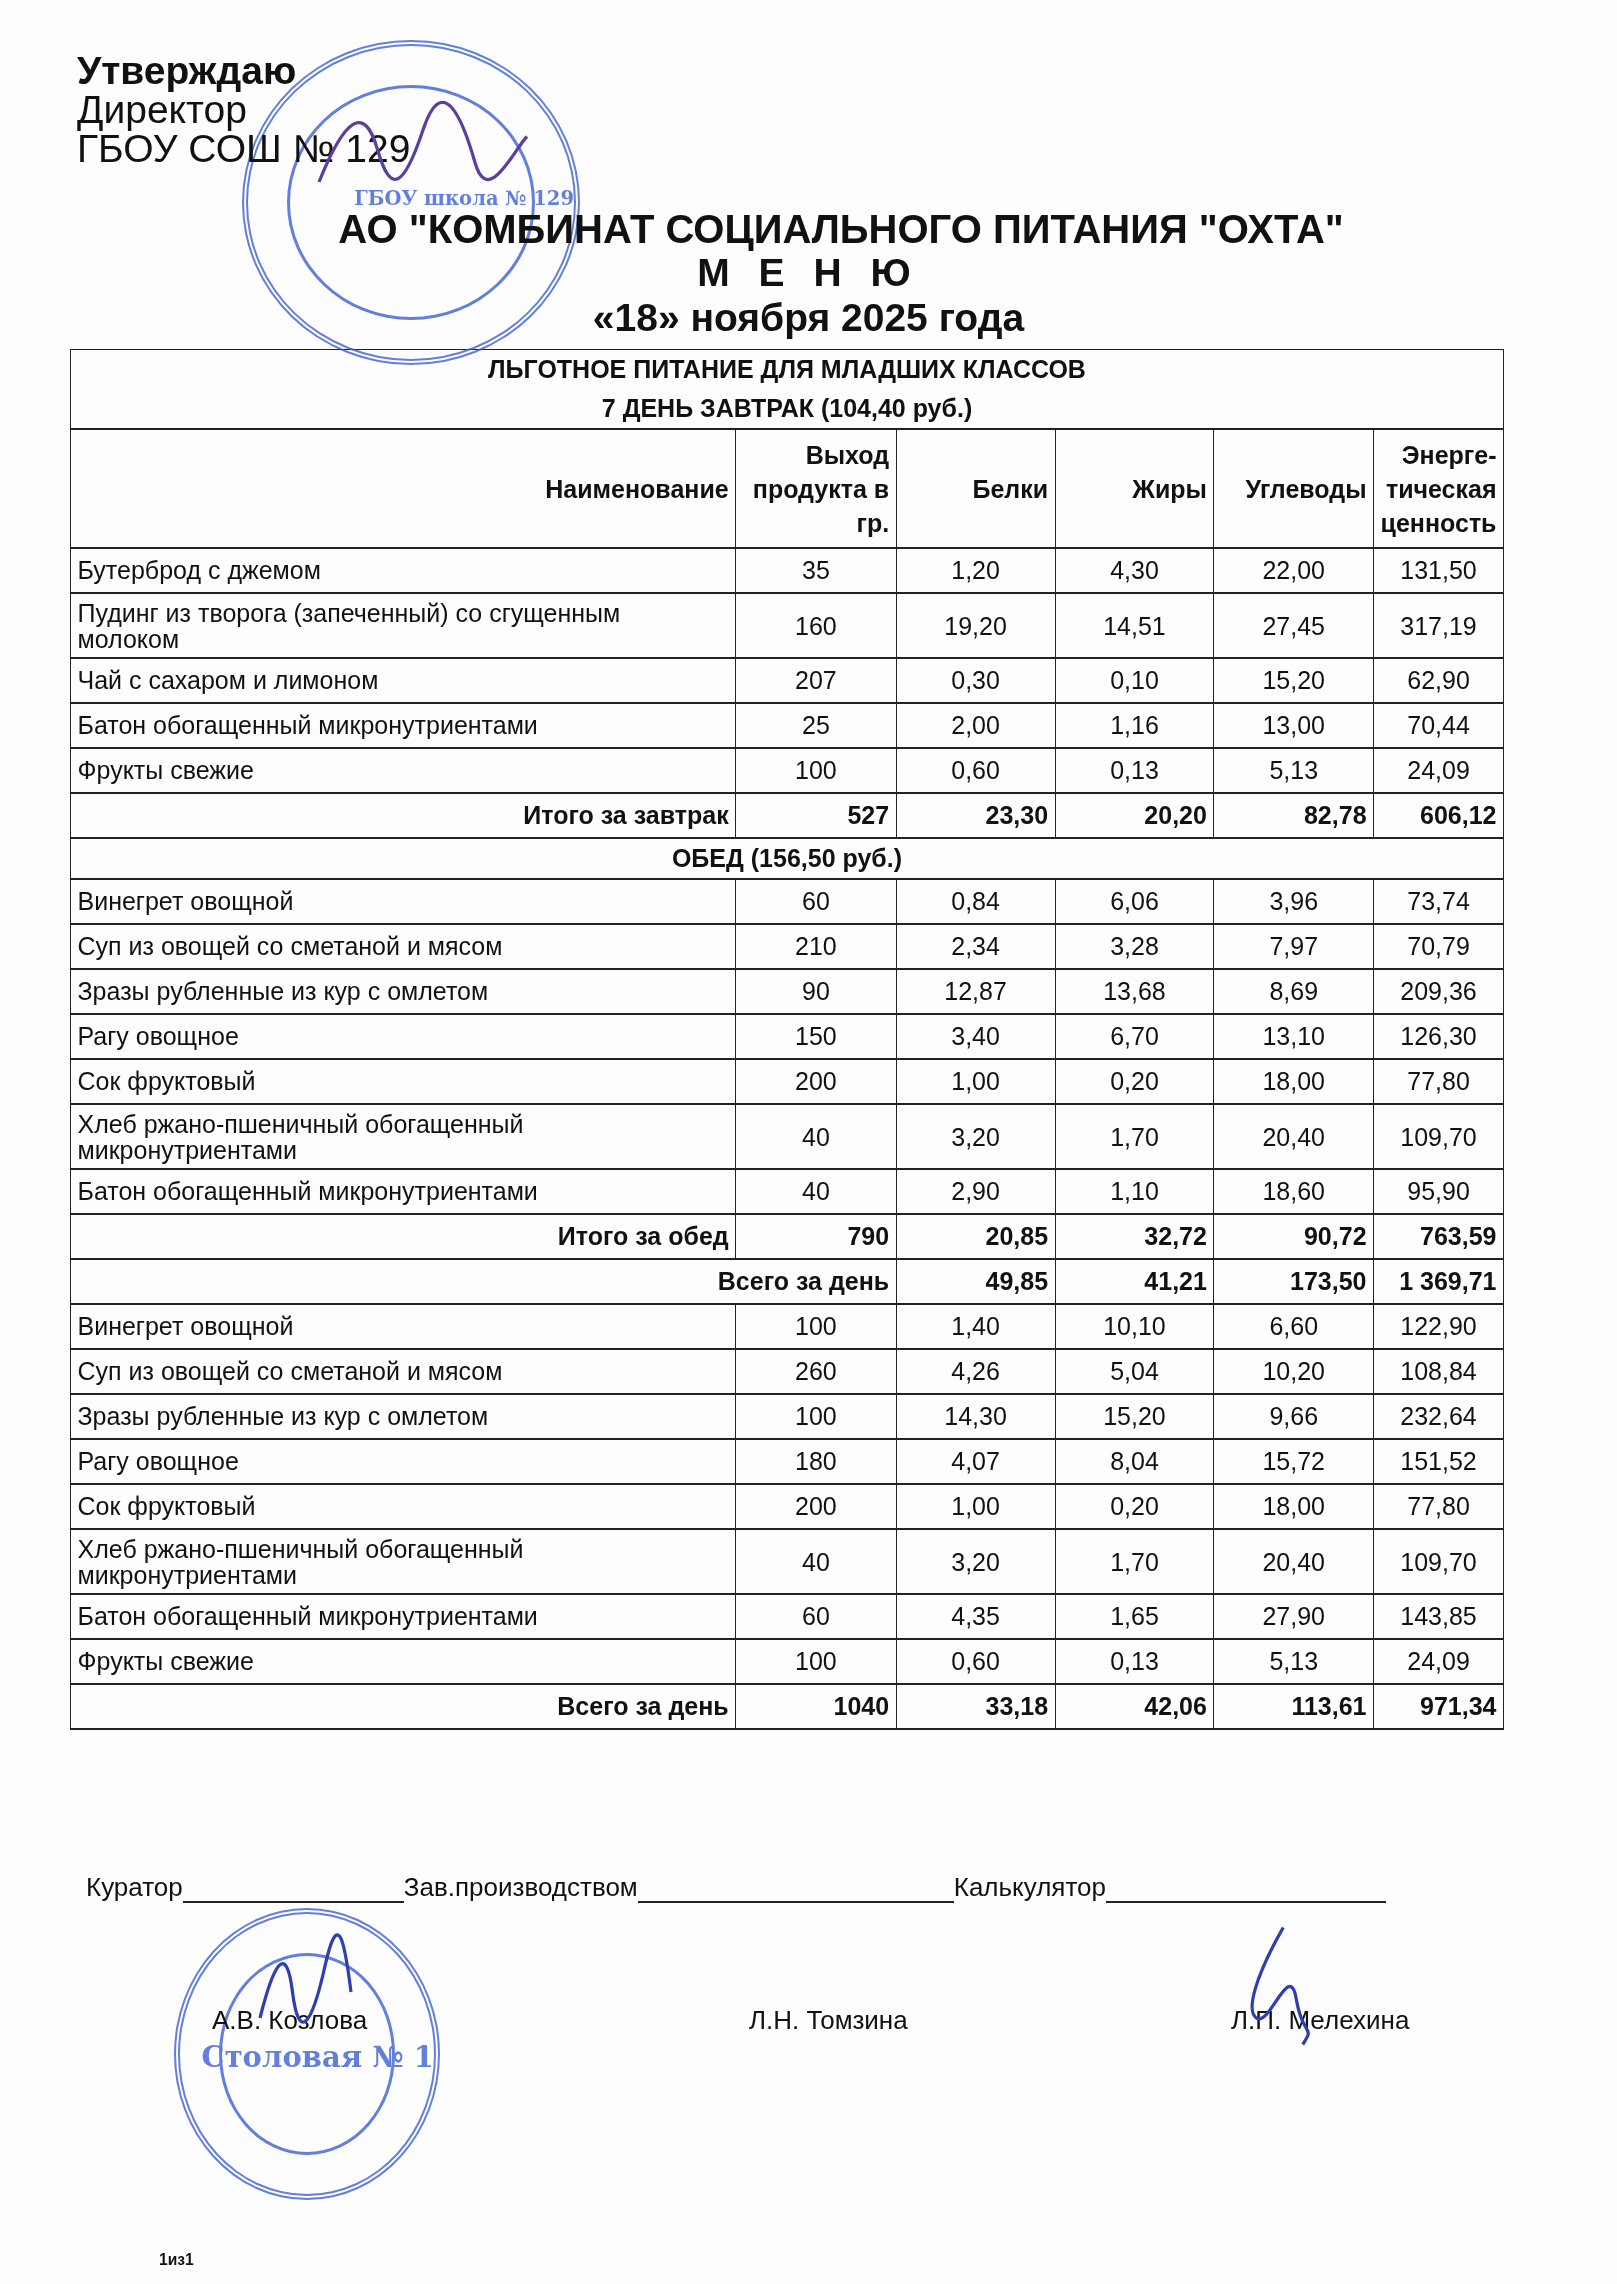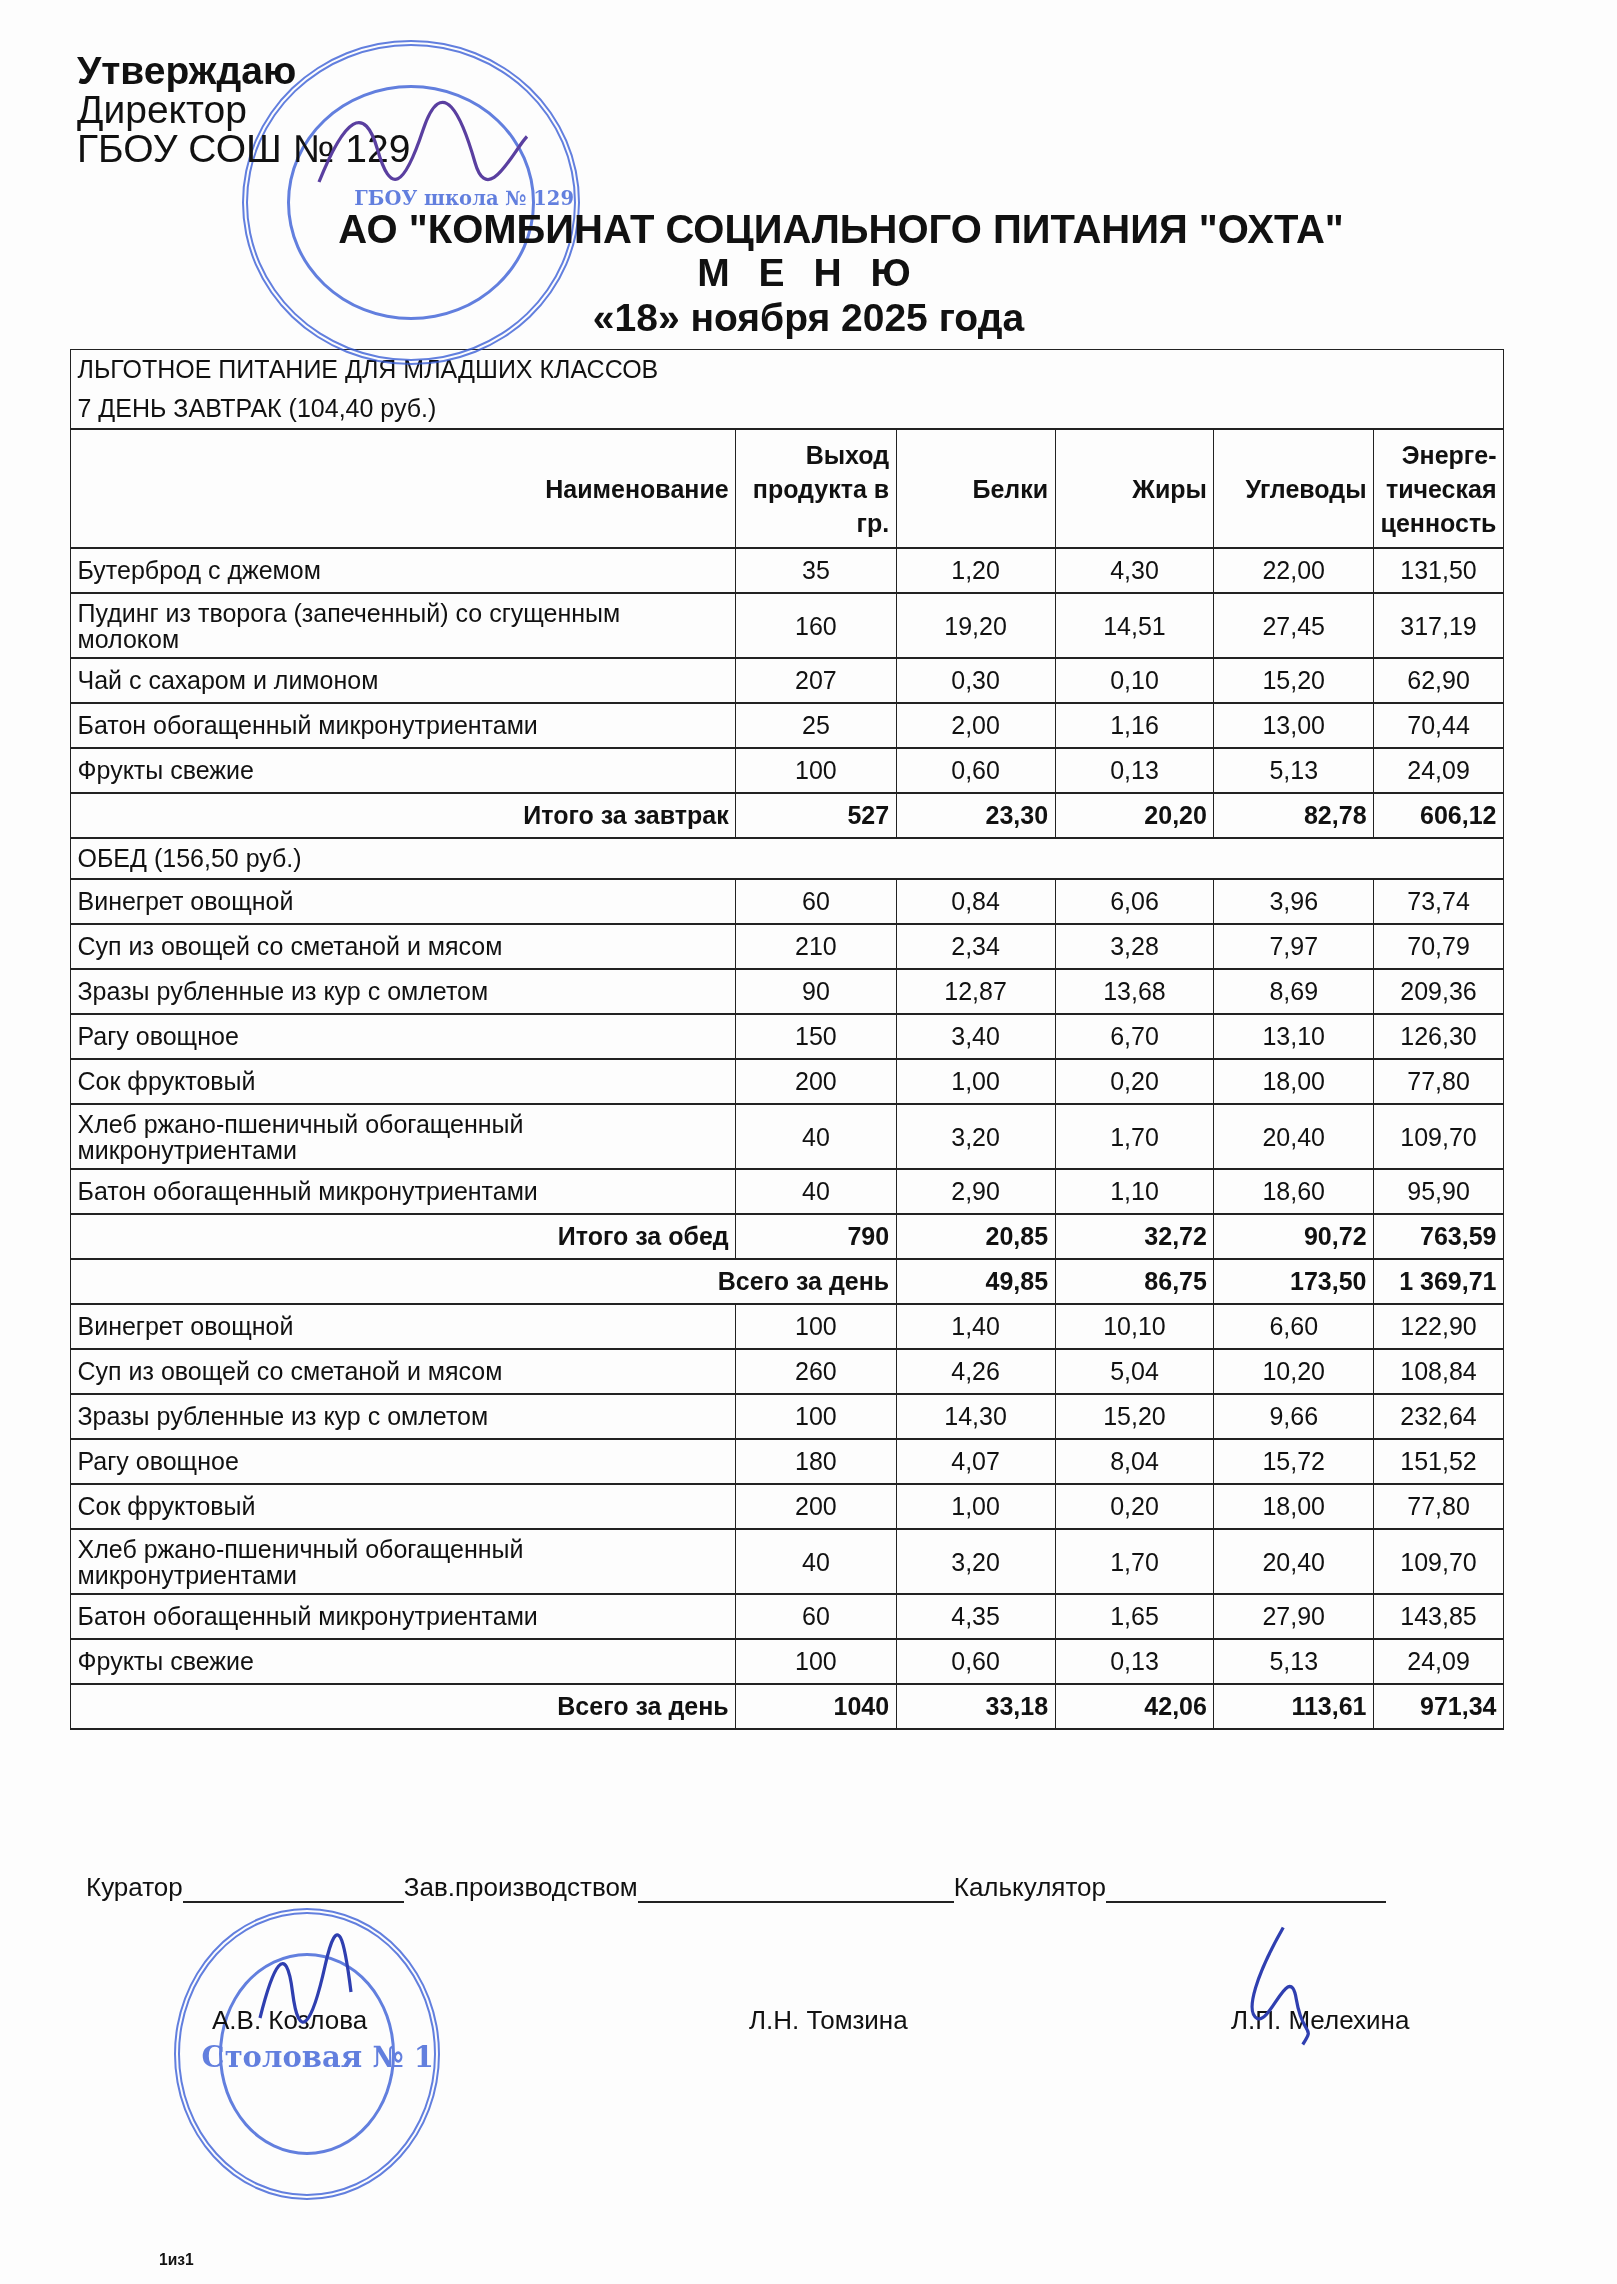--- a/index.html
+++ b/index.html
@@ -7,21 +7,21 @@
          font-family:"Liberation Sans", sans-serif; color:#111; }
   .approve { position:absolute; left:77px; top:51px; font-size:39px; line-height:39px; z-index:3; }
   .approve .bold { font-weight:bold; }
   .title { position:absolute; left:0; width:1617px; text-align:center; font-weight:bold; z-index:3; }
   .t1 { top:207px; font-size:40px; padding-left:65px; box-sizing:border-box; }
   .t2 { top:251px; font-size:39px; letter-spacing:9px; }
   .t3 { top:296px; font-size:39px; }
   table.menu { position:absolute; left:70px; top:349px; width:1434px; border-collapse:collapse; z-index:1; }
   table.menu td, table.menu th { border:1.3px solid #222; font-size:25px; padding:0 6.5px; }
   table.menu tr { border-bottom:2.6px solid #222; }
-  .sec td { text-align:left; font-weight:normal; font-size:34px; line-height:39px; padding:3.9px 0; }
+  .sec td { text-align:center; font-weight:bold; font-size:34px; line-height:39px; padding:3.9px 0; }
   .hdr th { font-size:23.4px; font-weight:bold; text-align:right; line-height:34px; height:117px; }
   td.name { text-align:left; width:658px; }
   td.num { text-align:center; }
   tr.r1 td { height:43px; }
   tr.r2 td { height:63px; line-height:26px; }
   tr.tot td { font-weight:bold; height:43px;text-align:right; }
   .sig { position:absolute; top:1872px; font-size:26px; z-index:3; }
   .line { display:inline-block; border-bottom:2px solid #222; vertical-align:bottom; }
   .signame { position:absolute; top:2005px; font-size:26px; z-index:3; }
   .pagenum { position:absolute; left:159px; top:2251px; font-size:15.6px; font-weight:bold; }
@@ -190,21 +190,21 @@
         <td class="name">Итого за обед</td>
         <td class="num">790</td>
         <td class="num">20,85</td>
         <td class="num">32,72</td>
         <td class="num">90,72</td>
         <td class="num">763,59</td>
       </tr>
       <tr class="tot">
         <td class="name" colspan="2">Всего за день</td>
         <td class="num">49,85</td>
-        <td class="num">86,75</td>
+        <td class="num">41,21</td>
         <td class="num">173,50</td>
         <td class="num">1 369,71</td>
       </tr>
       <tr class="r1">
         <td class="name">Винегрет овощной</td>
         <td class="num">100</td>
         <td class="num">1,40</td>
         <td class="num">10,10</td>
         <td class="num">6,60</td>
         <td class="num">122,90</td>

